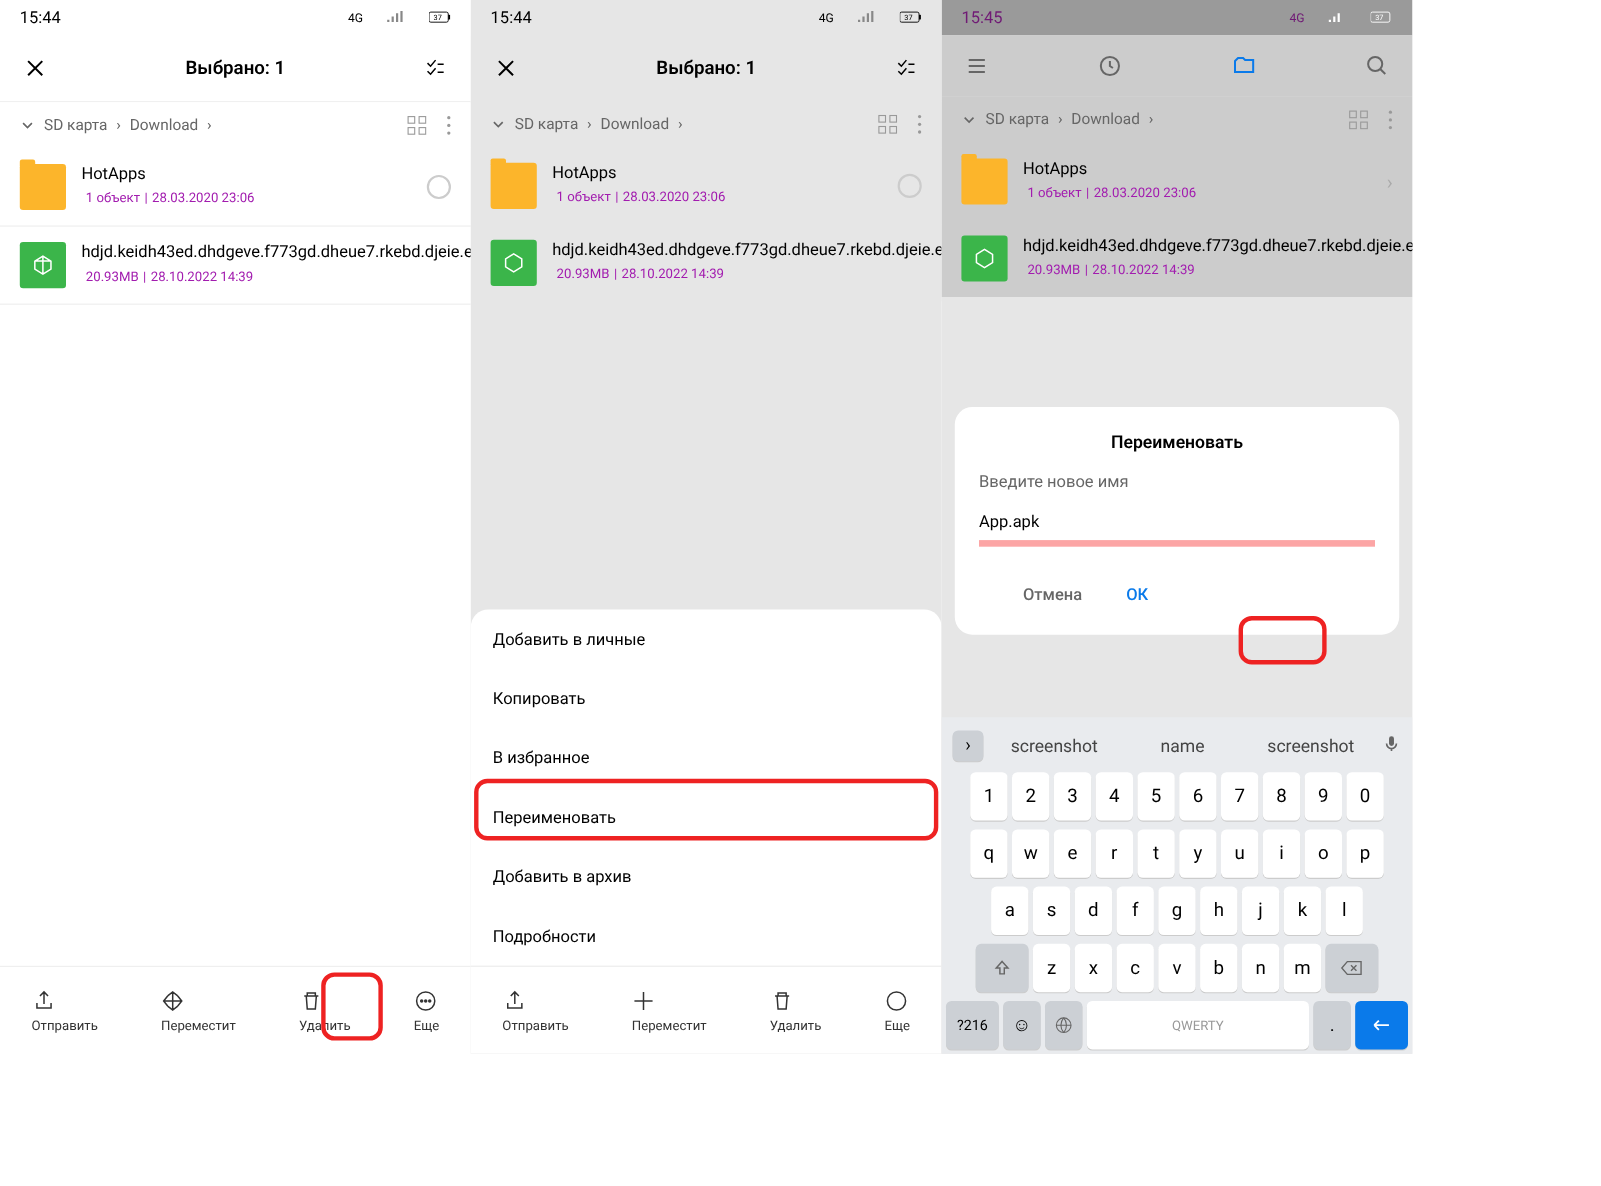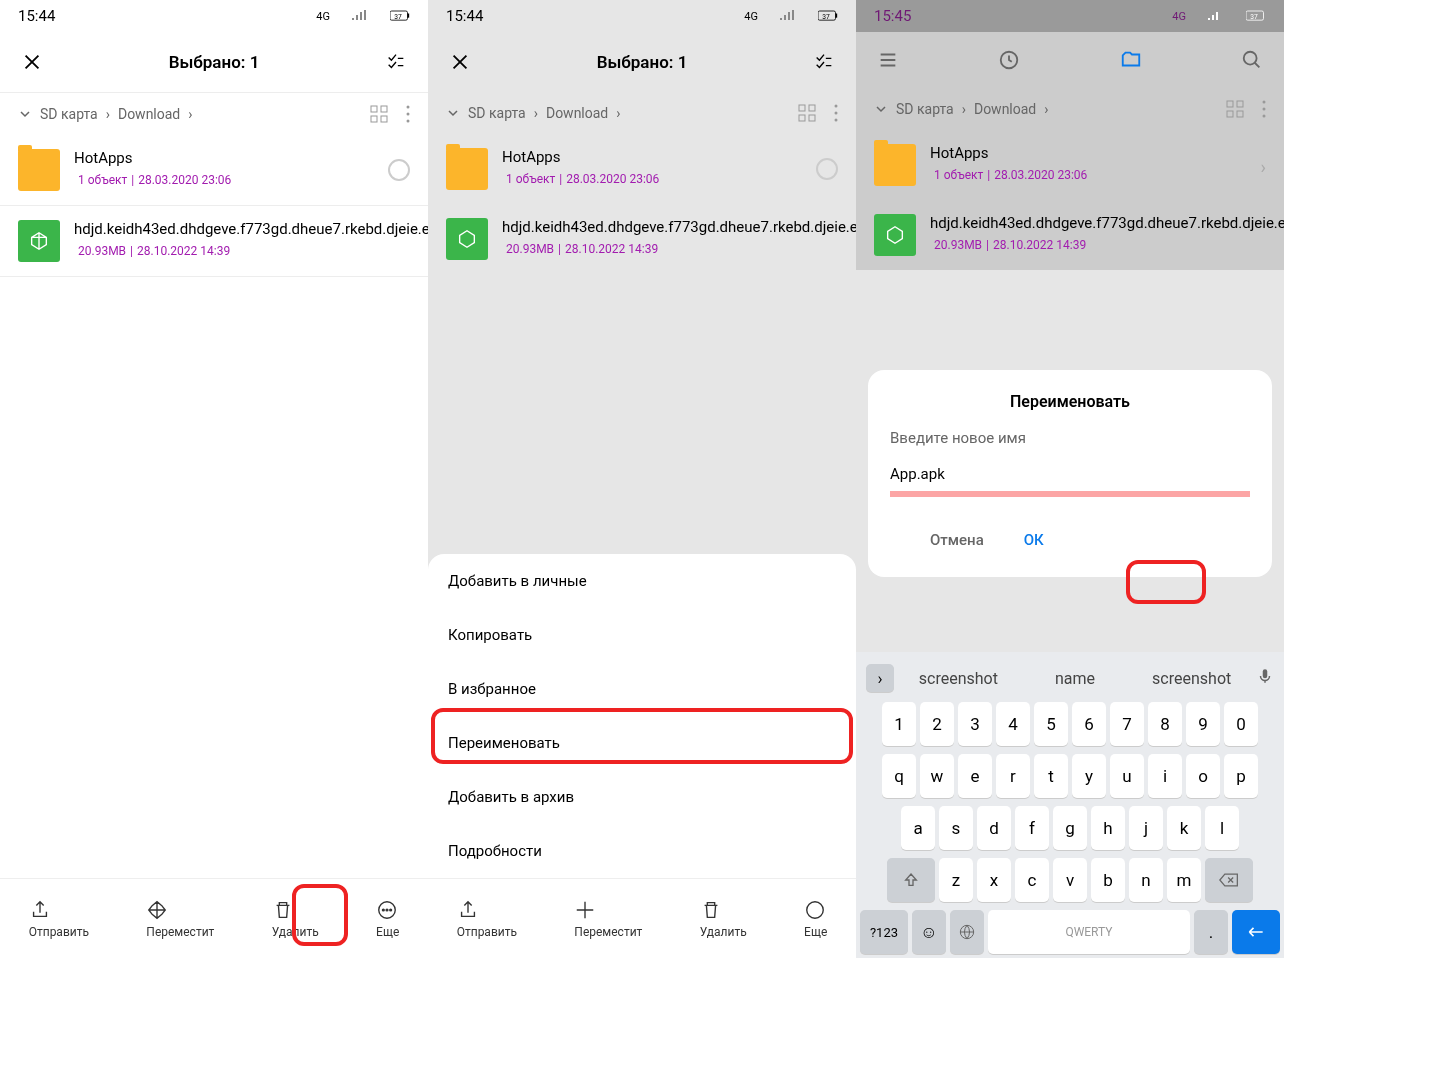--- a/index.html
+++ b/index.html
@@ -433,21 +433,21 @@
         <div class="key">n</div>
         <div class="key">m</div>
       <div class="key fn" style="min-width:48px">
           <svg width="20" height="16" viewBox="0 0 24 16">
             <path d="M7 1L1 8l6 7h15V1z" fill="none" stroke="#666" stroke-width="1.5"></path>
             <path d="M11 5l6 6M17 5l-6 6" stroke="#666" stroke-width="1.5"></path>
           </svg>
         </div>
     </div>
     <div class="kb-row">
-      <div class="key fn" style="min-width:48px;font-size:13px">?123</div>
+      <div class="key fn" style="min-width:48px;font-size:13px">?216</div>
       <div class="key fn">☺</div>
       <div class="key fn">
           <svg width="16" height="16" viewBox="0 0 24 24">
             <circle cx="12" cy="12" r="10" fill="none" stroke="#666" stroke-width="1.5"></circle>
             <path d="M2 12h20M12 2a15 15 0 010 20M12 2a15 15 0 000 20" fill="none" stroke="#666" stroke-width="1.5"></path>
           </svg>
         </div>
       <div class="key wide" style="font-size:12px;color:#999">QWERTY</div>
       <div class="key fn">.</div>
       <div class="key enter" style="min-width:48px">

